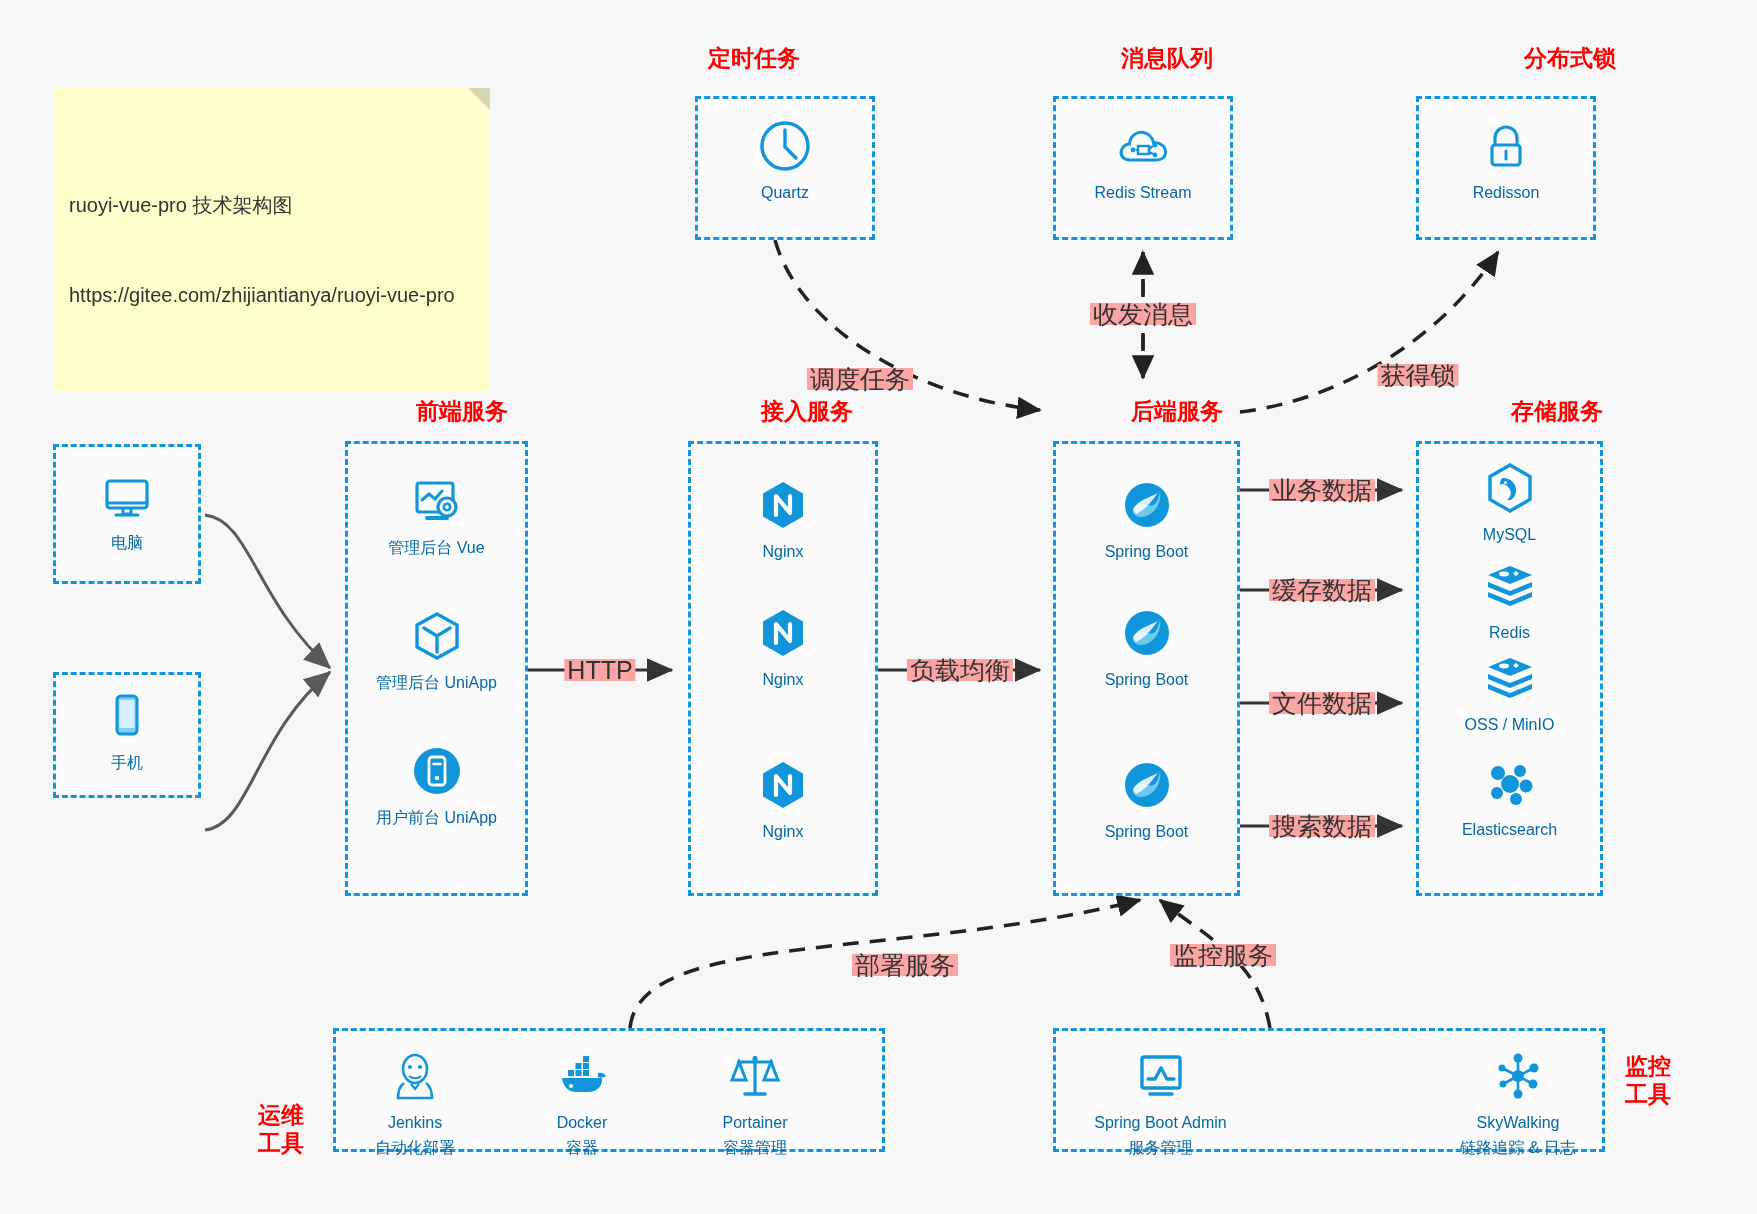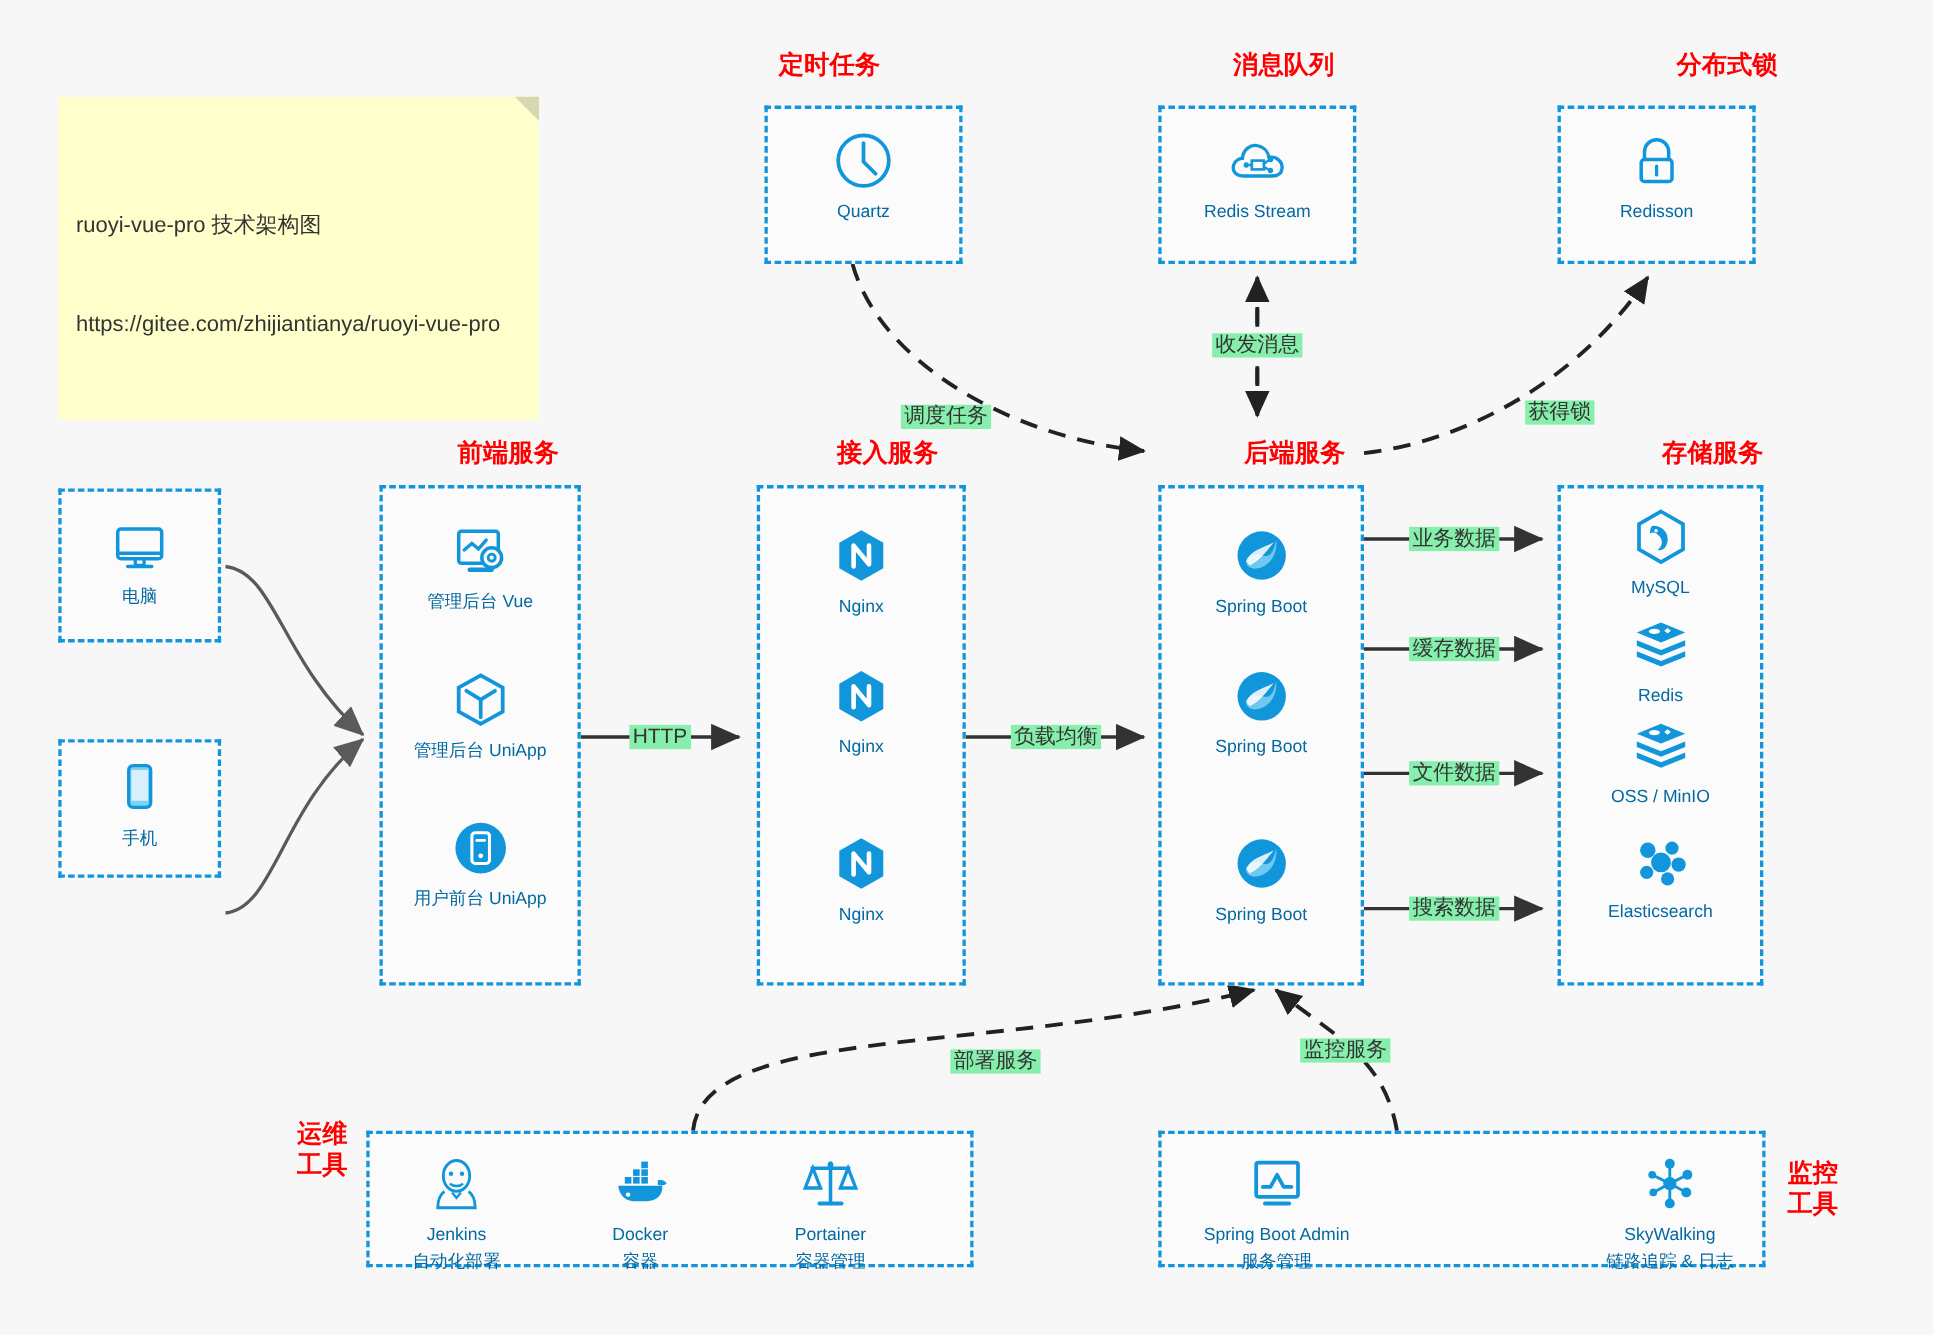--- a/index.html
+++ b/index.html
@@ -15,21 +15,21 @@
   }
   #canvas { position: absolute; left: 0; top: 0; width: 1757px; height: 1214px; }
   svg.edges { position: absolute; left: 0; top: 0; width: 1757px; height: 1214px; pointer-events: none; }
 
   .note {
     position: absolute;
     background: #ffffcc;
     font-size: 20px;
     line-height: 30px;
     color: #333;
-    padding: 12px 16px 12px 16px;
+    padding: 12px 16px 22px 16px;
     white-space: pre;
   }
   .note .fold {
     position: absolute; right: 0; top: 0;
     width: 0; height: 0;
     border-left: 22px solid transparent;
     border-top: 22px solid #d8d8b0;
   }
 
   .group-label {
@@ -60,22 +60,22 @@
     display: block;
     margin: 0 auto 6px auto;
     height: 56px;
     width: 56px;
   }
   .node .ico svg { display:block; width: 56px; height: 56px; }
   .node .cap { display: block; white-space: pre-line; }
 
   .edge-label {
     position: absolute;
-    background: #86efac;
-    font-size: 19px;
+    background: #fca5a5;
+    font-size: 25px;
     line-height: 22px;
     color: #333;
     padding: 0 3px;
     white-space: nowrap;
     transform: translate(-50%, -50%);
   }
 </style>
 </head>
 <body>
 
@@ -330,21 +330,21 @@
         <circle cx="16" cy="18" r="7" fill="#1296db"></circle>
         <circle cx="38" cy="16" r="6" fill="#1296db"></circle>
         <circle cx="44" cy="31" r="6.5" fill="#1296db"></circle>
         <circle cx="34" cy="44" r="6" fill="#1296db"></circle>
         <circle cx="15" cy="38" r="6" fill="#1296db"></circle>
       </svg>
     </span>
     <span class="cap">Elasticsearch</span>
   </div>
 
-  <div class="group-label" style="left:258px; top:1016px; width:70px; text-align:center;">运维
+  <div class="group-label" style="left:258px; top:1101px; width:70px; text-align:left;">运维
 工具</div>
   <div class="box" style="left:333px; top:1028px; width:552px; height:124px;"></div>
   <div class="node" style="left:345px; top:1048px; width:140px;">
     <span class="ico">
       <svg viewBox="0 0 56 56">
         <ellipse cx="28" cy="21" rx="12" ry="14" fill="none" stroke="#1296db" stroke-width="2.6"></ellipse>
         <path d="M17 35 C13 38 11 44 11 50 L45 50 C45 44 43 38 39 35" fill="none" stroke="#1296db" stroke-width="2.6"></path>
         <circle cx="23" cy="19" r="2" fill="#1296db"></circle>
           <circle cx="33" cy="19" r="2" fill="#1296db"></circle>
         <path d="M22 28 C25 31 31 31 34 28" fill="none" stroke="#1296db" stroke-width="2.2"></path>

